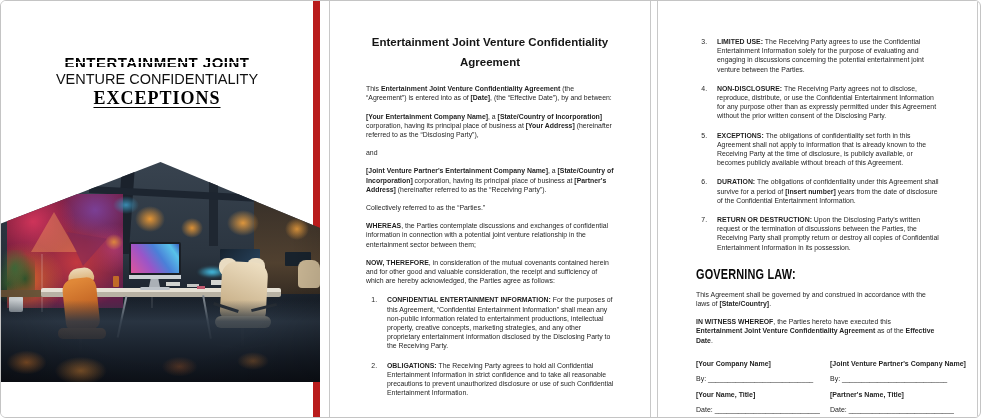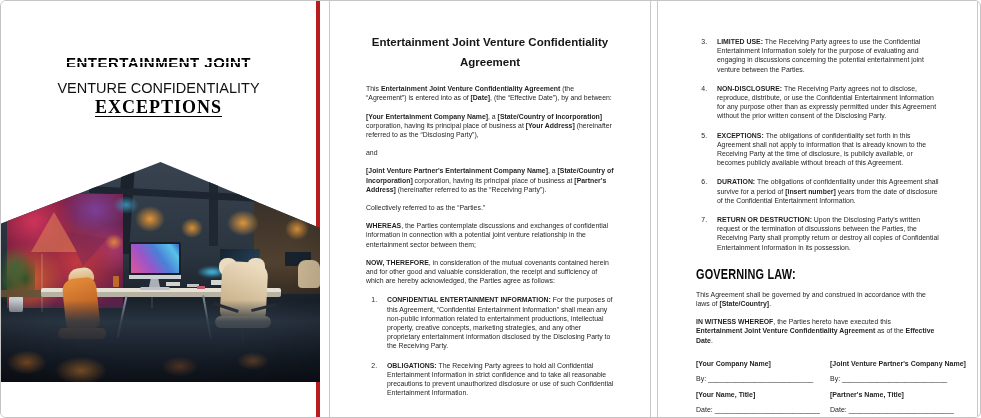--- a/index.html
+++ b/index.html
@@ -1,30 +1,30 @@
 <!DOCTYPE html>
 <html><head>
 <meta charset="utf-8">
 <style>
   html,body{margin:0;padding:0;background:#fff;}
   *{box-sizing:border-box;font-family:"Liberation Sans",sans-serif;}
   .frame{position:relative;width:981px;height:418px;border:1px solid #c4c4c4;border-radius:6px;background:#fff;overflow:hidden;}
   .page{position:absolute;top:0;bottom:0;background:#fff;}
-  .page1{left:0;width:319px;border-right:4px solid #b91c1c;}
+  .page1{left:0;width:319px;border-right:7px solid #b91c1c;}
   .page2{left:328px;width:322px;border-left:1px solid #c8c8c8;border-right:1px solid #c8c8c8;padding:28px 36px 0 36px;}
   .page3{left:656px;width:321px;border-left:1px solid #c8c8c8;border-right:1px solid #c8c8c8;padding:28px 38px 0 38px;}
   .b{font-weight:700;}
   
   .cover-title{margin-top:54px;text-align:center;line-height:1.05;}
   .cover-t1{font-size:15px;font-weight:800;letter-spacing:.5px;color:#000;}
   @supports (-webkit-background-clip:text){
     .cover-t1{background:repeating-linear-gradient(180deg,#000 0 2.2px,#fff 2.2px 3px,#000 3px 5px);
       -webkit-background-clip:text;background-clip:text;color:transparent;}
   }
-  .cover-t2{font-size:14.5px;font-weight:400;color:#111;margin-top:10px;}
+  .cover-t2{font-size:14.5px;font-weight:400;color:#111;margin-top:1px;}
   .cover-t3{font-family:"Liberation Serif",serif;font-size:18px;font-weight:700;letter-spacing:1px;color:#000;
     text-decoration:underline;text-underline-offset:3px;margin-top:2px;}
   
   .photo{position:absolute;left:0;top:161px;width:319px;height:220px;overflow:hidden;
     clip-path:polygon(0 28%,50% 0,100% 30%,100% 100%,0 100%);}
   .photo *{position:absolute;}
   .ph-base{inset:0;background:linear-gradient(180deg,#38434f 0%,#2b3540 42%,#1a222c 62%,#10151d 100%);}
   .ph-beam1{left:118px;top:0;width:13px;height:92px;background:#1b222c;transform:skewX(-4deg);}
   .ph-beam2{left:208px;top:0;width:9px;height:84px;background:#1f2731;}
   .ph-beam3{left:88px;top:30px;width:225px;height:7px;background:#1d2530;transform:rotate(3deg);}

